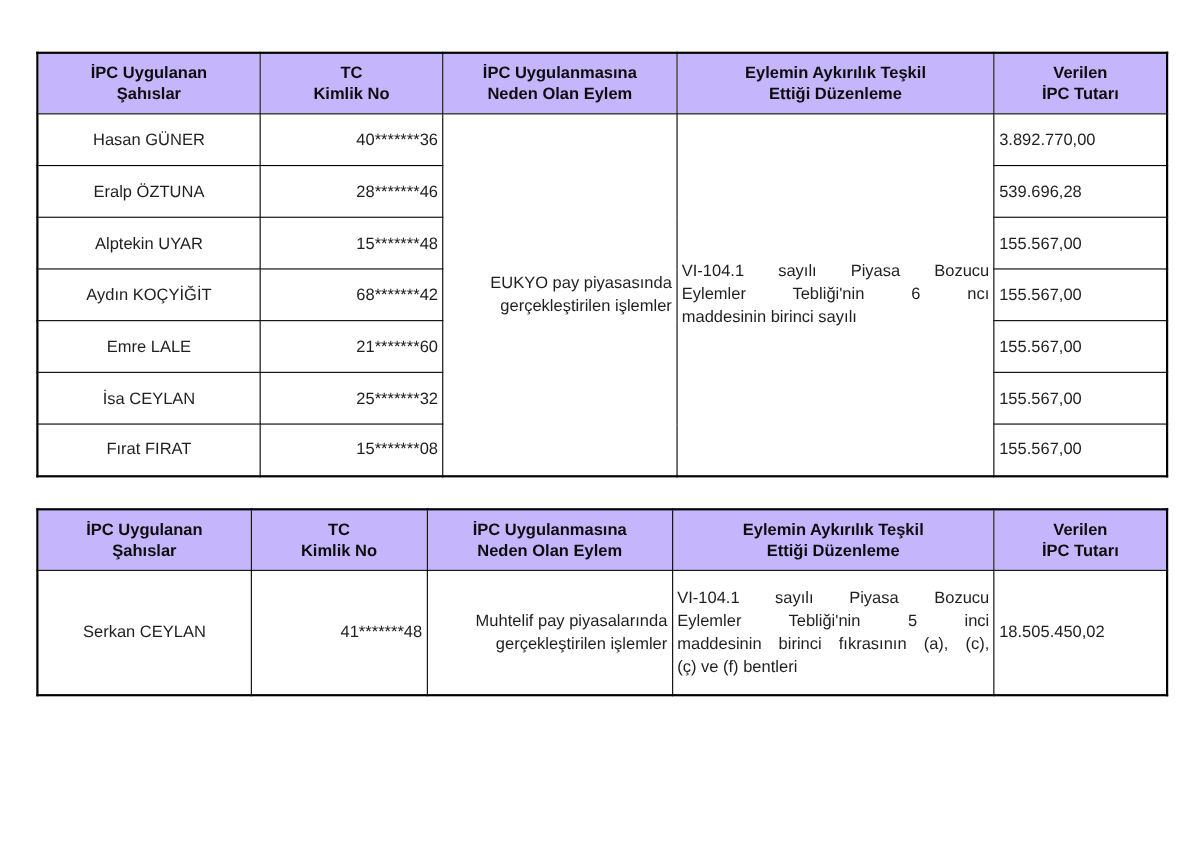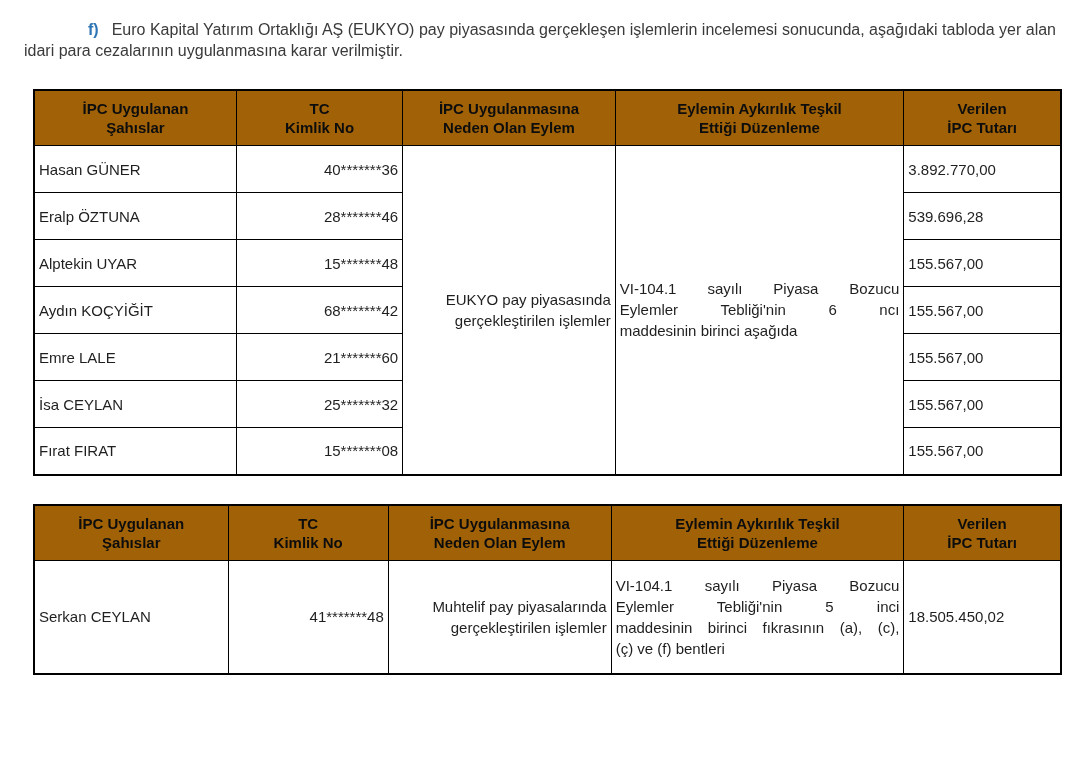--- a/index.html
+++ b/index.html
@@ -36,41 +36,41 @@
     width: 1029px;
     margin-left: 33px;
     margin-top: 28px;
     border: 2px solid #000;
   }
   table.ipc th, table.ipc td {
     border: 1px solid #000;
     overflow: hidden;
   }
   table.ipc th {
-    background: #a16207;
+    background: #c4b5fd;
     color: #0d0d0d;
     font-size: 15px;
     font-weight: bold;
     text-align: center;
     vertical-align: middle;
     white-space: pre-line;
     line-height: 19px;
     height: 52px;
     padding: 1px 4px;
   }
   table.ipc td {
     font-size: 15px;
     color: #1f1f1f;
     vertical-align: middle;
     padding: 1px 4px;
   }
   table.t-f tbody tr { height: 47px; }
   table.t-g tbody tr { height: 114px; }
 
-  td.c-name  { text-align: left;  padding-left: 8px; }
+  td.c-name  { text-align: center;  padding-left: 8px; }
   td.c-tc    { text-align: right; }
   td.c-amount{ text-align: left; padding-right: 8px; }
   td.c-cause {
     text-align: right;
     white-space: pre-line;
     line-height: 21px;
     padding: 1px 5px;
   }
   td.c-reg {
     text-align: left;
@@ -78,21 +78,20 @@
     padding: 2px 8px;
   }
   td.c-reg .jline { text-align: justify; text-align-last: justify; }
   td.c-reg .jline:last-child { text-align: left; text-align-last: auto; }
 </style>
 </head>
 <body>
 
 <div class="page">
 
-  <p class="para"><span class="plabel">f)</span><span>Euro Kapital Yatırım Ortaklığı AŞ (EUKYO) pay piyasasında gerçekleşen işlemlerin incelemesi sonucunda, aşağıdaki tabloda yer alan idari para cezalarının uygulanmasına karar verilmiştir.</span></p>
 
   <table class="ipc t-f">
     <colgroup>
       <col style="width:19.7%">
         <col style="width:16.2%">
         <col style="width:20.7%">
         <col style="width:28.1%">
         <col style="width:15.3%">
     </colgroup>
     <thead>
@@ -111,21 +110,21 @@
     </thead>
     <tbody>
       <tr>
         <td class="c-name">Hasan GÜNER</td>
         <td class="c-tc">40*******36</td>
         <td class="c-cause" rowspan="7">EUKYO pay piyasasında
 gerçekleştirilen işlemler</td>
         <td class="c-reg" rowspan="7">
             <div class="jline">VI-104.1 sayılı Piyasa Bozucu</div>
             <div class="jline">Eylemler Tebliği'nin 6 ncı</div>
-            <div class="jline">maddesinin birinci aşağıda</div>
+            <div class="jline">maddesinin birinci sayılı</div>
           </td>
         <td class="c-amount">3.892.770,00</td>
       </tr>
       <tr>
         <td class="c-name">Eralp ÖZTUNA</td>
         <td class="c-tc">28*******46</td>
         <td class="c-amount">539.696,28</td>
       </tr>
       <tr>
         <td class="c-name">Alptekin UYAR</td>

